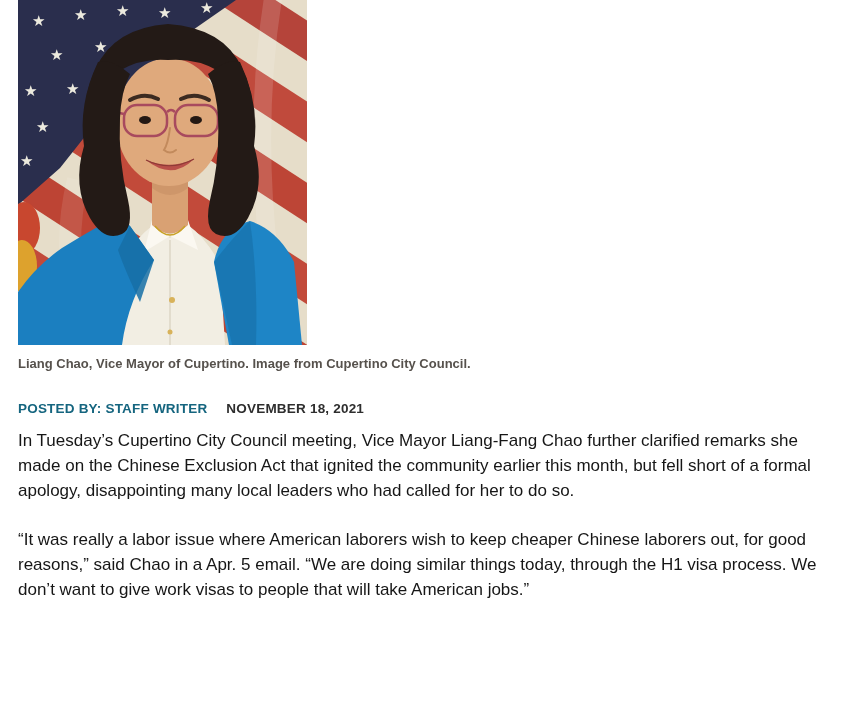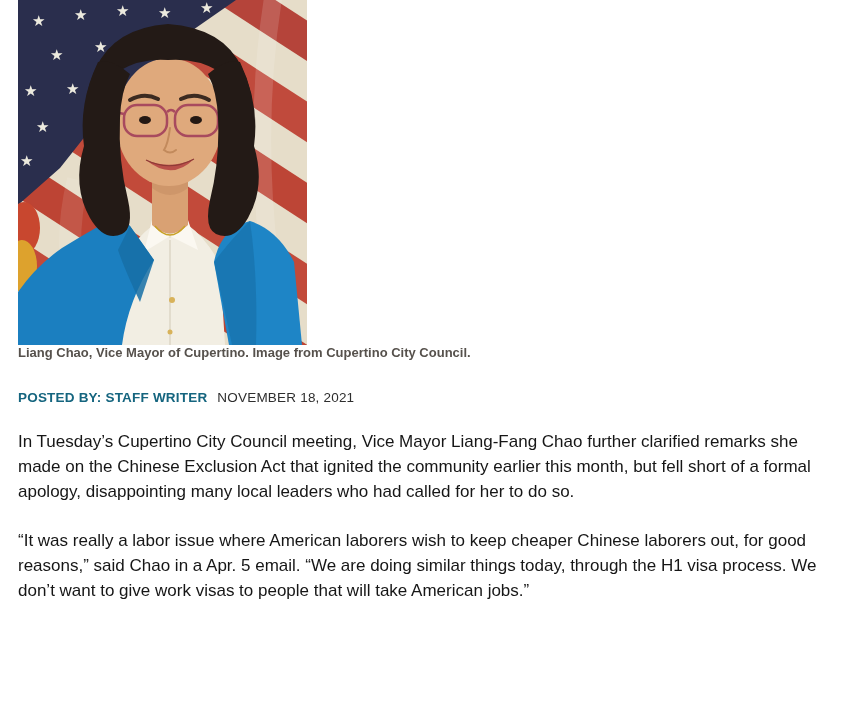--- a/index.html
+++ b/index.html
@@ -16,46 +16,46 @@
   }
   figure.article-figure { margin: 0; }
   .photo-frame {
     width: 289px;
     height: 345px;
     overflow: hidden;
     line-height: 0;
   }
   .photo-frame svg { display: block; }
   figcaption.photo-caption {
-    margin-top: 0;
+    margin-top: 11px;
     font-size: 13px;
     font-weight: bold;
     line-height: 15px;
     color: #56514c;
   }
   .byline {
     margin-top: 30px;
     font-size: 13.5px;
     line-height: 15px;
     display: flex;
     align-items: baseline;
   }
   .posted-by {
     color: #15657f;
     font-weight: bold;
     letter-spacing: 0.2px;
   }
   .posted-by .author { color: #15657f; font-weight: bold; cursor: pointer; text-decoration: none; }
   .post-date {
     color: #2e2e2e;
-    font-weight: normal;
-    margin-left: 10px;
+    font-weight: bold;
+    margin-left: 19px;
     letter-spacing: 0.2px;
   }
-  .article-body { margin-top: 24px; }
+  .article-body { margin-top: 12px; }
   .article-body p {
     font-size: 17px;
     line-height: 25px;
     color: #161616;
     margin: 0 0 24px 0;
     max-width: 805px;
   }
 </style>
 </head>
 <body>

